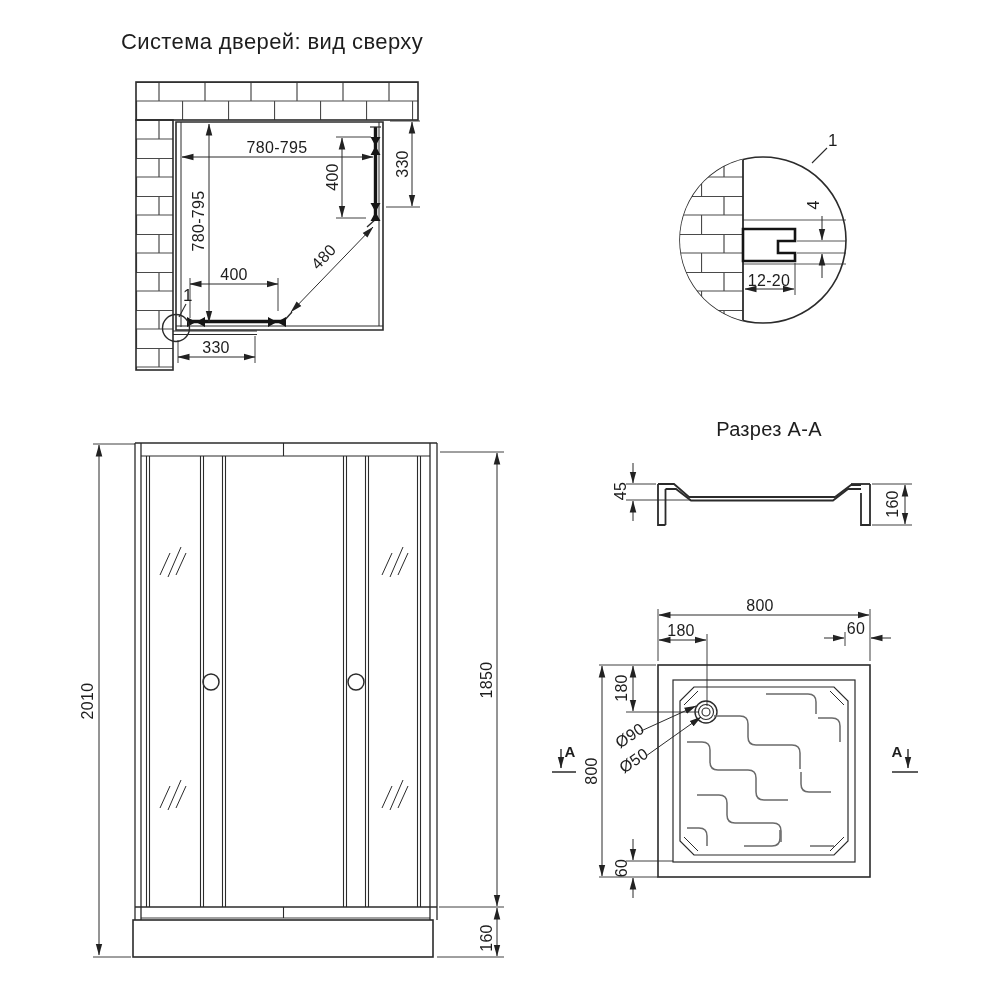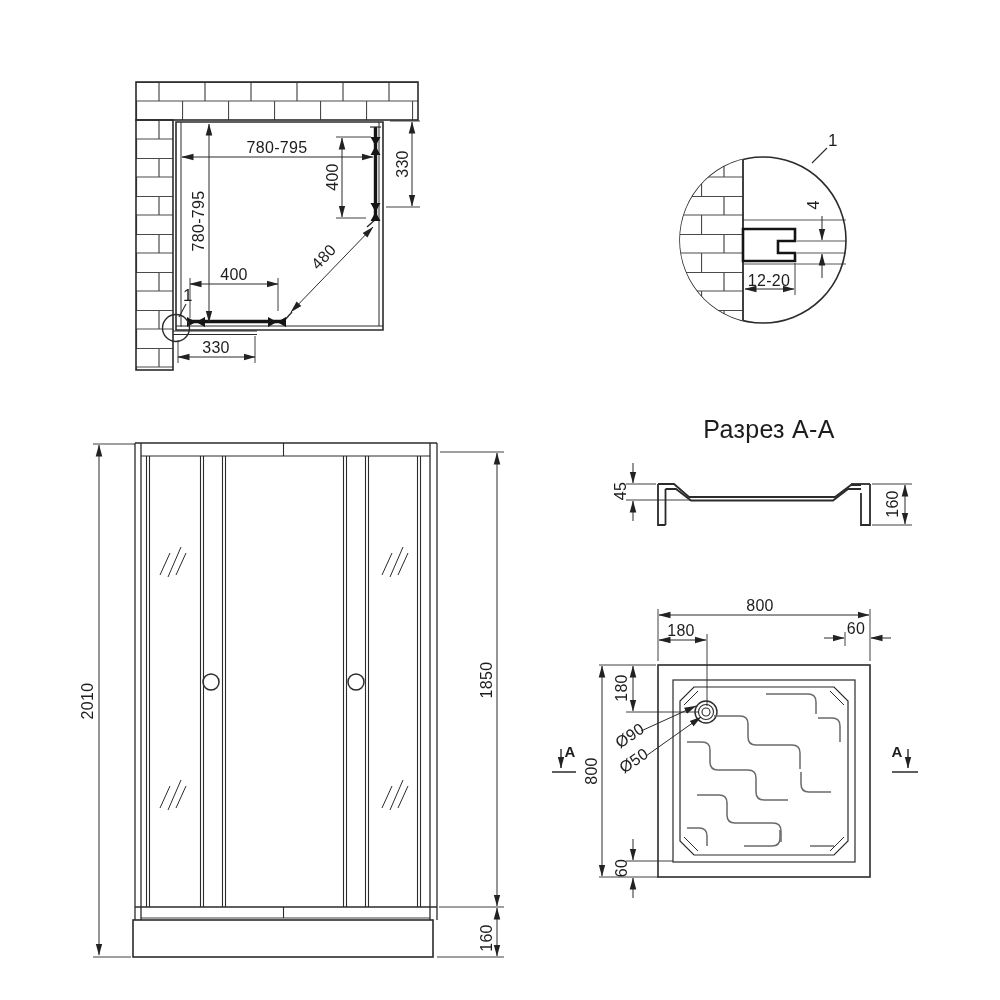--- a/index.html
+++ b/index.html
@@ -2,21 +2,21 @@
 <html><head>
 <meta charset="utf-8">
 <style>
   html,body{margin:0;padding:0;background:#fff;}
   #canvas{position:relative;width:1000px;height:1000px;background:#fff;overflow:hidden;
           font-family:"Liberation Sans", sans-serif;color:#1d1d1d;}
   #linework{position:absolute;left:0;top:0;}
   .lbl{position:absolute;transform:translate(-50%,-50%) rotate(var(--r,0deg));
        white-space:nowrap;font-size:16px;color:#1d1d1d;letter-spacing:.3px;}
   .lbl.big{font-size:22px;letter-spacing:.4px;}
-  .lbl.mid{font-size:25px;}
+  .lbl.mid{font-size:20px;}
   .lbl.ref{font-size:17px;}
   .lbl.marker{font-size:15px;font-weight:bold;}
 </style>
 </head>
 <body>
 
 <div id="canvas">
 
 <svg id="linework" width="1000" height="1000" viewBox="0 0 1000 1000">
   <defs>
@@ -173,20 +173,21 @@
 
     <path d="M641,731 L696,706" stroke-width="1" marker-end="url(#ah)"></path>
     <path d="M646,756 L701,717" stroke-width="1" marker-end="url(#ah)"></path>
 
     <path d="M552,772 H576 M892,772 H918" stroke-width="1.4"></path>
     <path d="M561,749 V768" stroke-width="1.4" marker-end="url(#ah)"></path>
     <path d="M908,749 V768" stroke-width="1.4" marker-end="url(#ah)"></path>
   </g>
 </svg>
 
+<div class="lbl big" style="left:272px;top:42px;">Система дверей: вид сверху</div>
 
 <div class="lbl" style="left:277px;top:148px;">780-795</div>
 <div class="lbl" style="left:199px;top:221px;--r:-90deg;">780-795</div>
 <div class="lbl" style="left:333px;top:177px;--r:-90deg;">400</div>
 <div class="lbl" style="left:403px;top:164px;--r:-90deg;">330</div>
 <div class="lbl" style="left:234px;top:275px;">400</div>
 <div class="lbl" style="left:324px;top:257px;--r:-46deg;">480</div>
 <div class="lbl" style="left:216px;top:348px;">330</div>
 <div class="lbl ref" style="left:188px;top:296px;">1</div>
 

